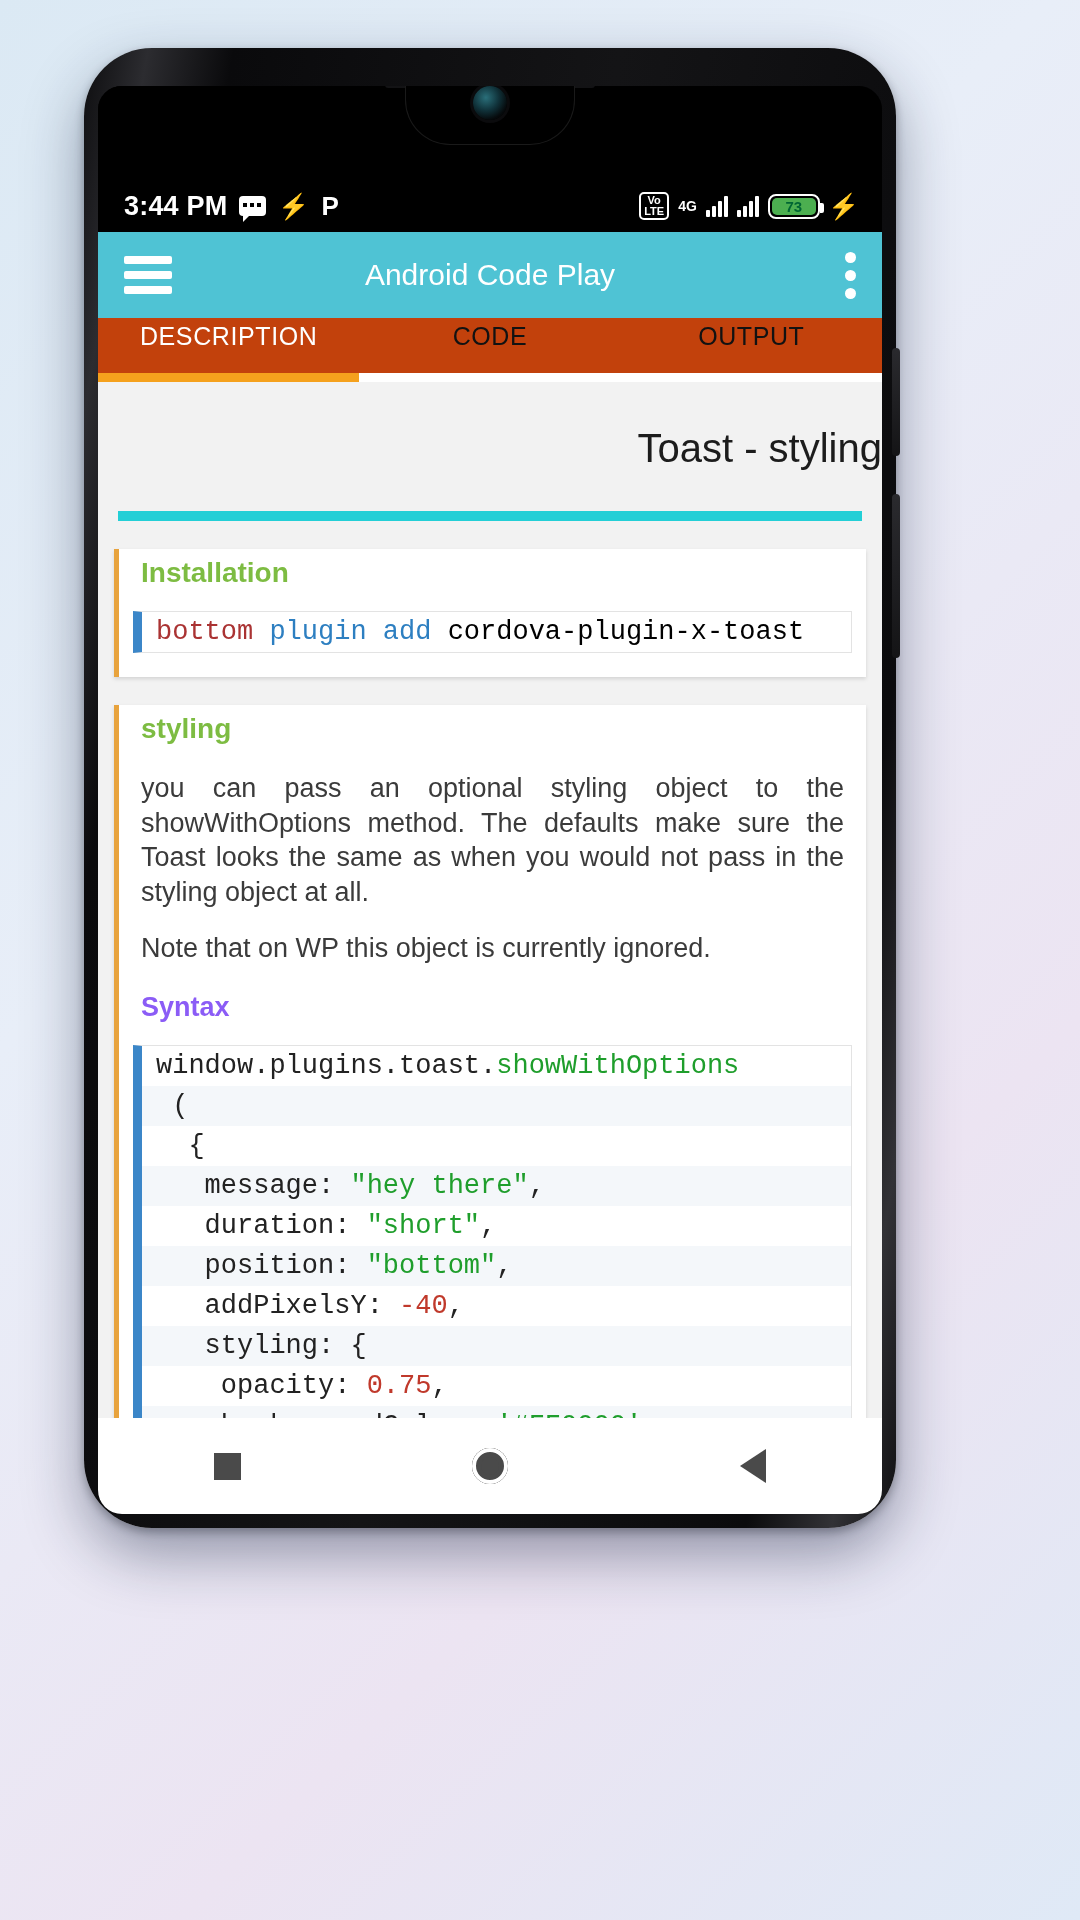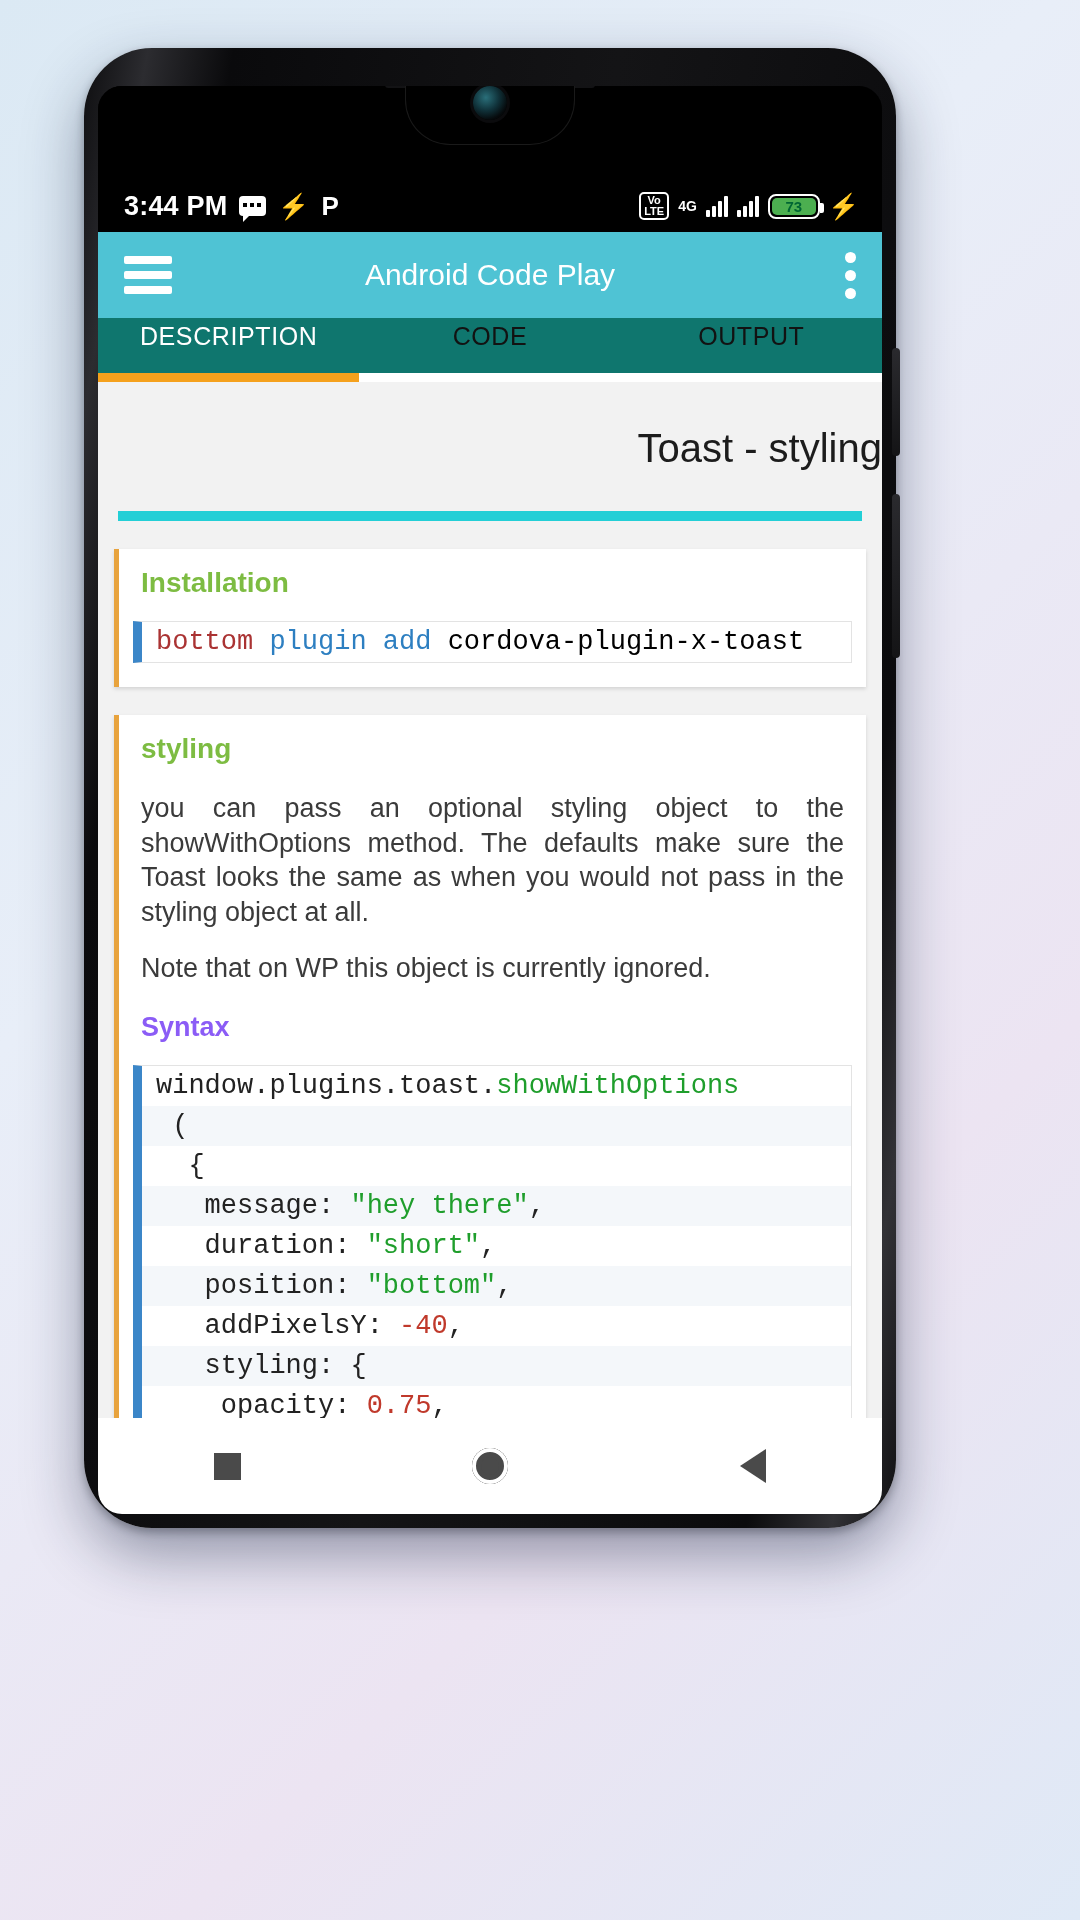--- a/index.html
+++ b/index.html
@@ -89,38 +89,38 @@
   .hamburger{ width:48px; height:38px; display:flex; flex-direction:column;
               justify-content:space-between; cursor:pointer; }
   .hamburger b{ display:block; height:8px; background:#fff; border-radius:2px; }
   .app-title{ position:absolute; left:0; right:0; text-align:center;
               font-size:30px; color:#fff; pointer-events:none; }
   .kebab{ margin-left:auto; width:12px; display:flex; flex-direction:column;
           gap:7px; align-items:center; cursor:pointer; }
   .kebab b{ width:11px; height:11px; border-radius:50%; background:#fff; display:block; }
 
   
-  .tabs{ flex:0 0 auto; background:#0f766e; display:flex; position:relative;
+  .tabs{ flex:0 0 auto; background:#c2410c; display:flex; position:relative;
          height:64px; align-items:flex-start; }
   .tab{ flex:1; text-align:center; font-size:25px; letter-spacing:.6px;
         color:#121212; padding-top:4px; cursor:pointer; }
   .tab.active{ color:#fff; }
   .tab-underline{ position:absolute; left:0; bottom:0; height:9px; width:100%;
                   background:#fff; }
   .tab-underline i{ position:absolute; left:0; top:0; bottom:0; width:33.33%;
                     background:#f5a11d; }
 
   
   .content{ flex:1 1 auto; background:#f2f2f2; overflow:hidden; position:relative; }
 
   .doc-title{ text-align:right; font-size:40px; color:#1c1c1c; padding:44px 0 0; }
   .title-rule{ height:10px; background:#23cfd6; margin:40px 20px 0; }
 
   .card{ background:#fff; border-left:5px solid #e8a33d; margin:28px 16px 0;
-         box-shadow:0 2px 4px rgba(0,0,0,.13); padding:18px 0 24px; }
+         box-shadow:0 2px 4px rgba(0,0,0,.13); padding:8px 0 24px; }
   .card-h{ font-size:28px; font-weight:bold; color:#7dbc42; padding:0 0 0 22px; }
   .card-h.gray{ color:#8b5cf6; font-weight:bold; font-size:27px; }
 
   .codeblock{ font-family:"Liberation Mono", monospace; font-size:27px;
               border-left:9px solid #3b86c8; margin:22px 14px 0 14px;
               border-top:1px solid #e3e3e3; border-right:1px solid #e3e3e3;
               border-bottom:1px solid #e3e3e3; background:#fdfdfd; }
   .cl{ padding:5px 14px; white-space:pre; }
   .cl:nth-child(odd){ background:#ffffff; }
   .cl:nth-child(even){ background:#f4f7fa; }

